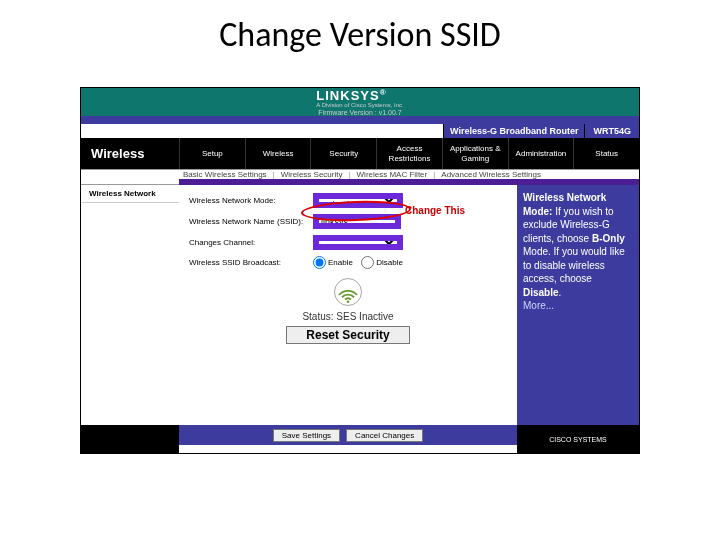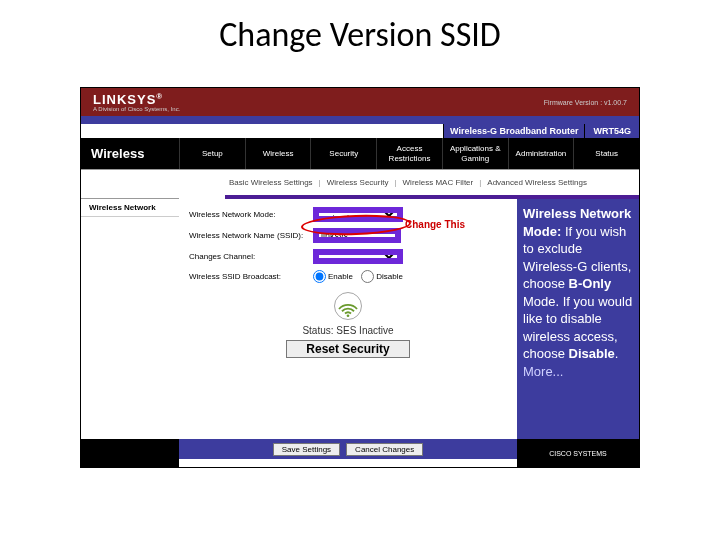--- a/index.html
+++ b/index.html
@@ -1,44 +1,44 @@
 <!DOCTYPE html>
 <html><head>
 <meta charset="utf-8">
 <style>
   * { box-sizing: border-box; margin: 0; padding: 0; }
   html, body { width: 720px; height: 540px; font-family: Arial, Helvetica, sans-serif; background: #fff; }
   .slide-title { font-family: Calibri, Arial, sans-serif; font-size: 34px; font-weight: 400; text-align: center; padding: 14px 0 8px; color: #000; }
   .router-ui { width: 560px; margin: 24px auto 0; border: 1px solid #000; font-size: 10px; }
-  .branding { background: #7f1d1d; display: flex; align-items: center; justify-content: space-between; height: 28px; padding: 0 12px; }
+  .branding { background: #0f766e; display: flex; align-items: center; justify-content: space-between; height: 28px; padding: 0 18px; flex-direction: column; }
   .logo { color: #fff; }
   .logo .brand { font-weight: bold; font-size: 13px; letter-spacing: 1px; }
   .logo .brand sup { font-size: 8px; vertical-align: top; }
   .logo .tag { font-size: 6px; color: #ccc; display: block; margin-top: -1px; }
   .fw { color: #ccc; font-size: 7px; }
   .band-purple { background: #3d3c9e; height: 8px; }
   .titlebar { display: flex; background: #3d3c9e; color: #fff; font-size: 9px; font-weight: bold; }
   .titlebar .spacer { flex: 1; background: #fff; height: 14px; }
   .titlebar .ptitle { padding: 0 6px; line-height: 14px; border-left: 1px solid #000; }
   .titlebar .model { padding: 0 8px; line-height: 14px; border-left: 1px solid #000; }
   .navrow { display: flex; font-size: 9px; }
   .navrow .page-name { width: 98px; background: #000; color: #fff; font-weight: bold; font-size: 13px; padding: 8px 10px; display: flex; align-items: center; }
   .navrow .tabs { flex: 1; display: flex; background: #000; }
   .navrow .tab { flex: 1; color: #fff; text-align: center; padding: 4px 2px; border-left: 1px solid #333; font-size: 8px; line-height: 10px; display:flex; align-items:center; justify-content:center; cursor:pointer; }
   .navrow .tab.active { background: #000; }
   .subnav { display: flex; background: #fff; color: #000; font-size: 8px; border-top: 1px solid #999; }
   .subnav .spacer { width: 98px; background: #fff; border-bottom: 1px solid #999; }
-  .subnav .items { flex: 1; display: flex; align-items: center; padding: 8px 4px; gap: 6px; color: #444; border-bottom: 4px solid #4c1d95; margin-left: 46px; }
+  .subnav .items { flex: 1; display: flex; align-items: center; padding: 0 4px; gap: 6px; color: #444; border-bottom: 6px solid #4c1d95; }
   .subnav .items .sep { color: #999; }
   .subnav .items span { cursor: pointer; }
   .content { display: flex; min-height: 240px; }
   .leftcol { width: 98px; background: #fff; border-right: 0; }
   .leftcol .section-label { background: #fff; color:#000; font-size: 8px; font-weight: bold; padding: 4px 4px 4px 8px; border-bottom: 1px solid #ccc; }
   .midcol { flex: 1; background: #fff; padding: 8px 10px; position: relative; }
-  .rightcol { width: 122px; background: #3d3c9e; color: #fff; font-size: 13px; padding: 6px 6px 10px; line-height: 1.35; }
+  .rightcol { width: 122px; background: #3d3c9e; color: #fff; font-size: 10px; padding: 6px 6px 10px; line-height: 1.35; }
   .rightcol b { font-weight: bold; }
   .rightcol .more { color: #cfd0ff; }
   .formrow { display: flex; align-items: center; margin-bottom: 6px; font-size: 8px; gap: 6px; }
   .formrow .lbl { width: 118px; text-align: left; color: #000; }
   .formrow select, .formrow input[type=text] { font-size: 9px; border: 6px solid #6d28d9; padding: 0 2px; height: 15px; background: #fff; }
   .formrow select { width: 90px; }
   .formrow input[type=text] { width: 88px; }
   .formrow .radio-pair label { font-size: 8px; margin-right: 6px; }
   .formrow .radio-pair input { vertical-align: middle; margin-right: 2px; }
   .callout { position: absolute; left: 226px; top: 20px; color: #c00; font-size: 10px; font-weight: bold; pointer-events: none; }

